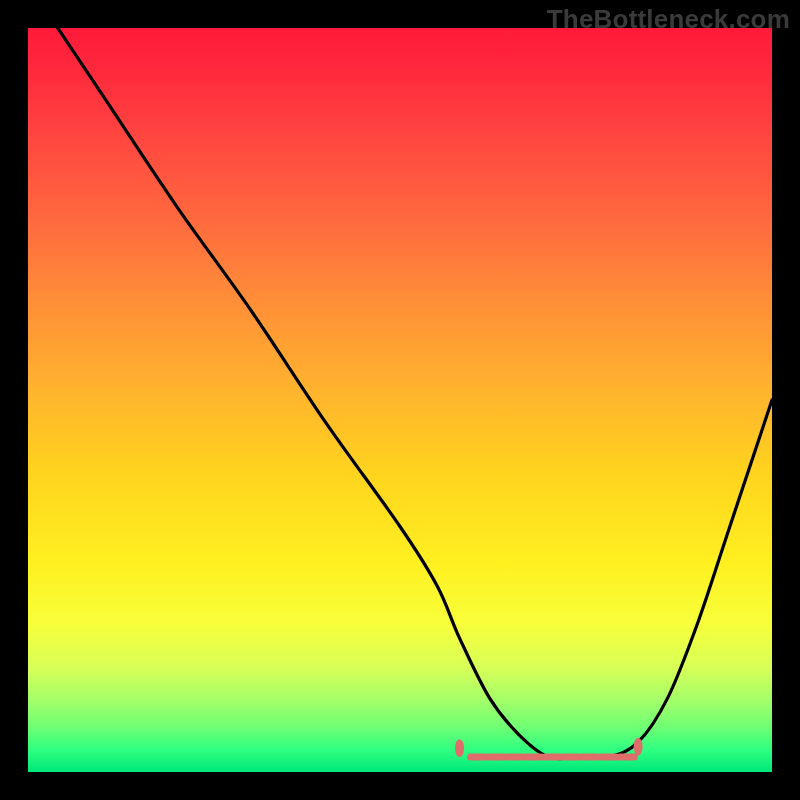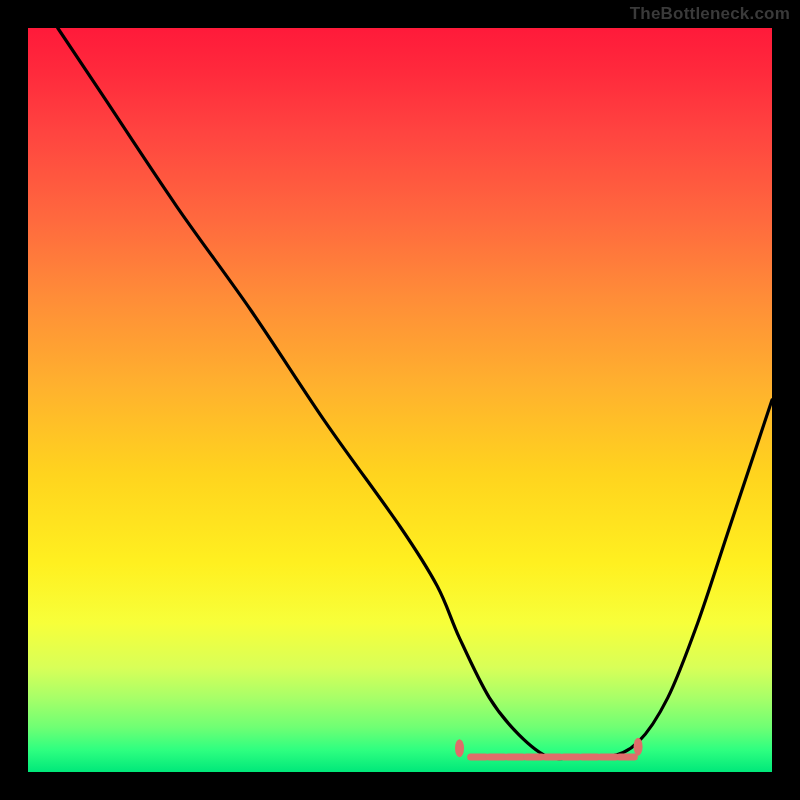--- a/index.html
+++ b/index.html
@@ -43,21 +43,21 @@
       #a8ff68 90%,
       #6fff74 94%,
       #2fff80 97%,
       #00e87a 100%);
   }
   .watermark {
     position: absolute;
     top: 4px;
     right: 10px;
     font-family: Arial, Helvetica, sans-serif;
-    font-size: 17px;
+    font-size: 26px;
     font-weight: 600;
     color: #3a3a3a;
     letter-spacing: 0.2px;
     user-select: none;
   }
   svg.curve {
     position: absolute;
     inset: 0;
   }
 </style>

